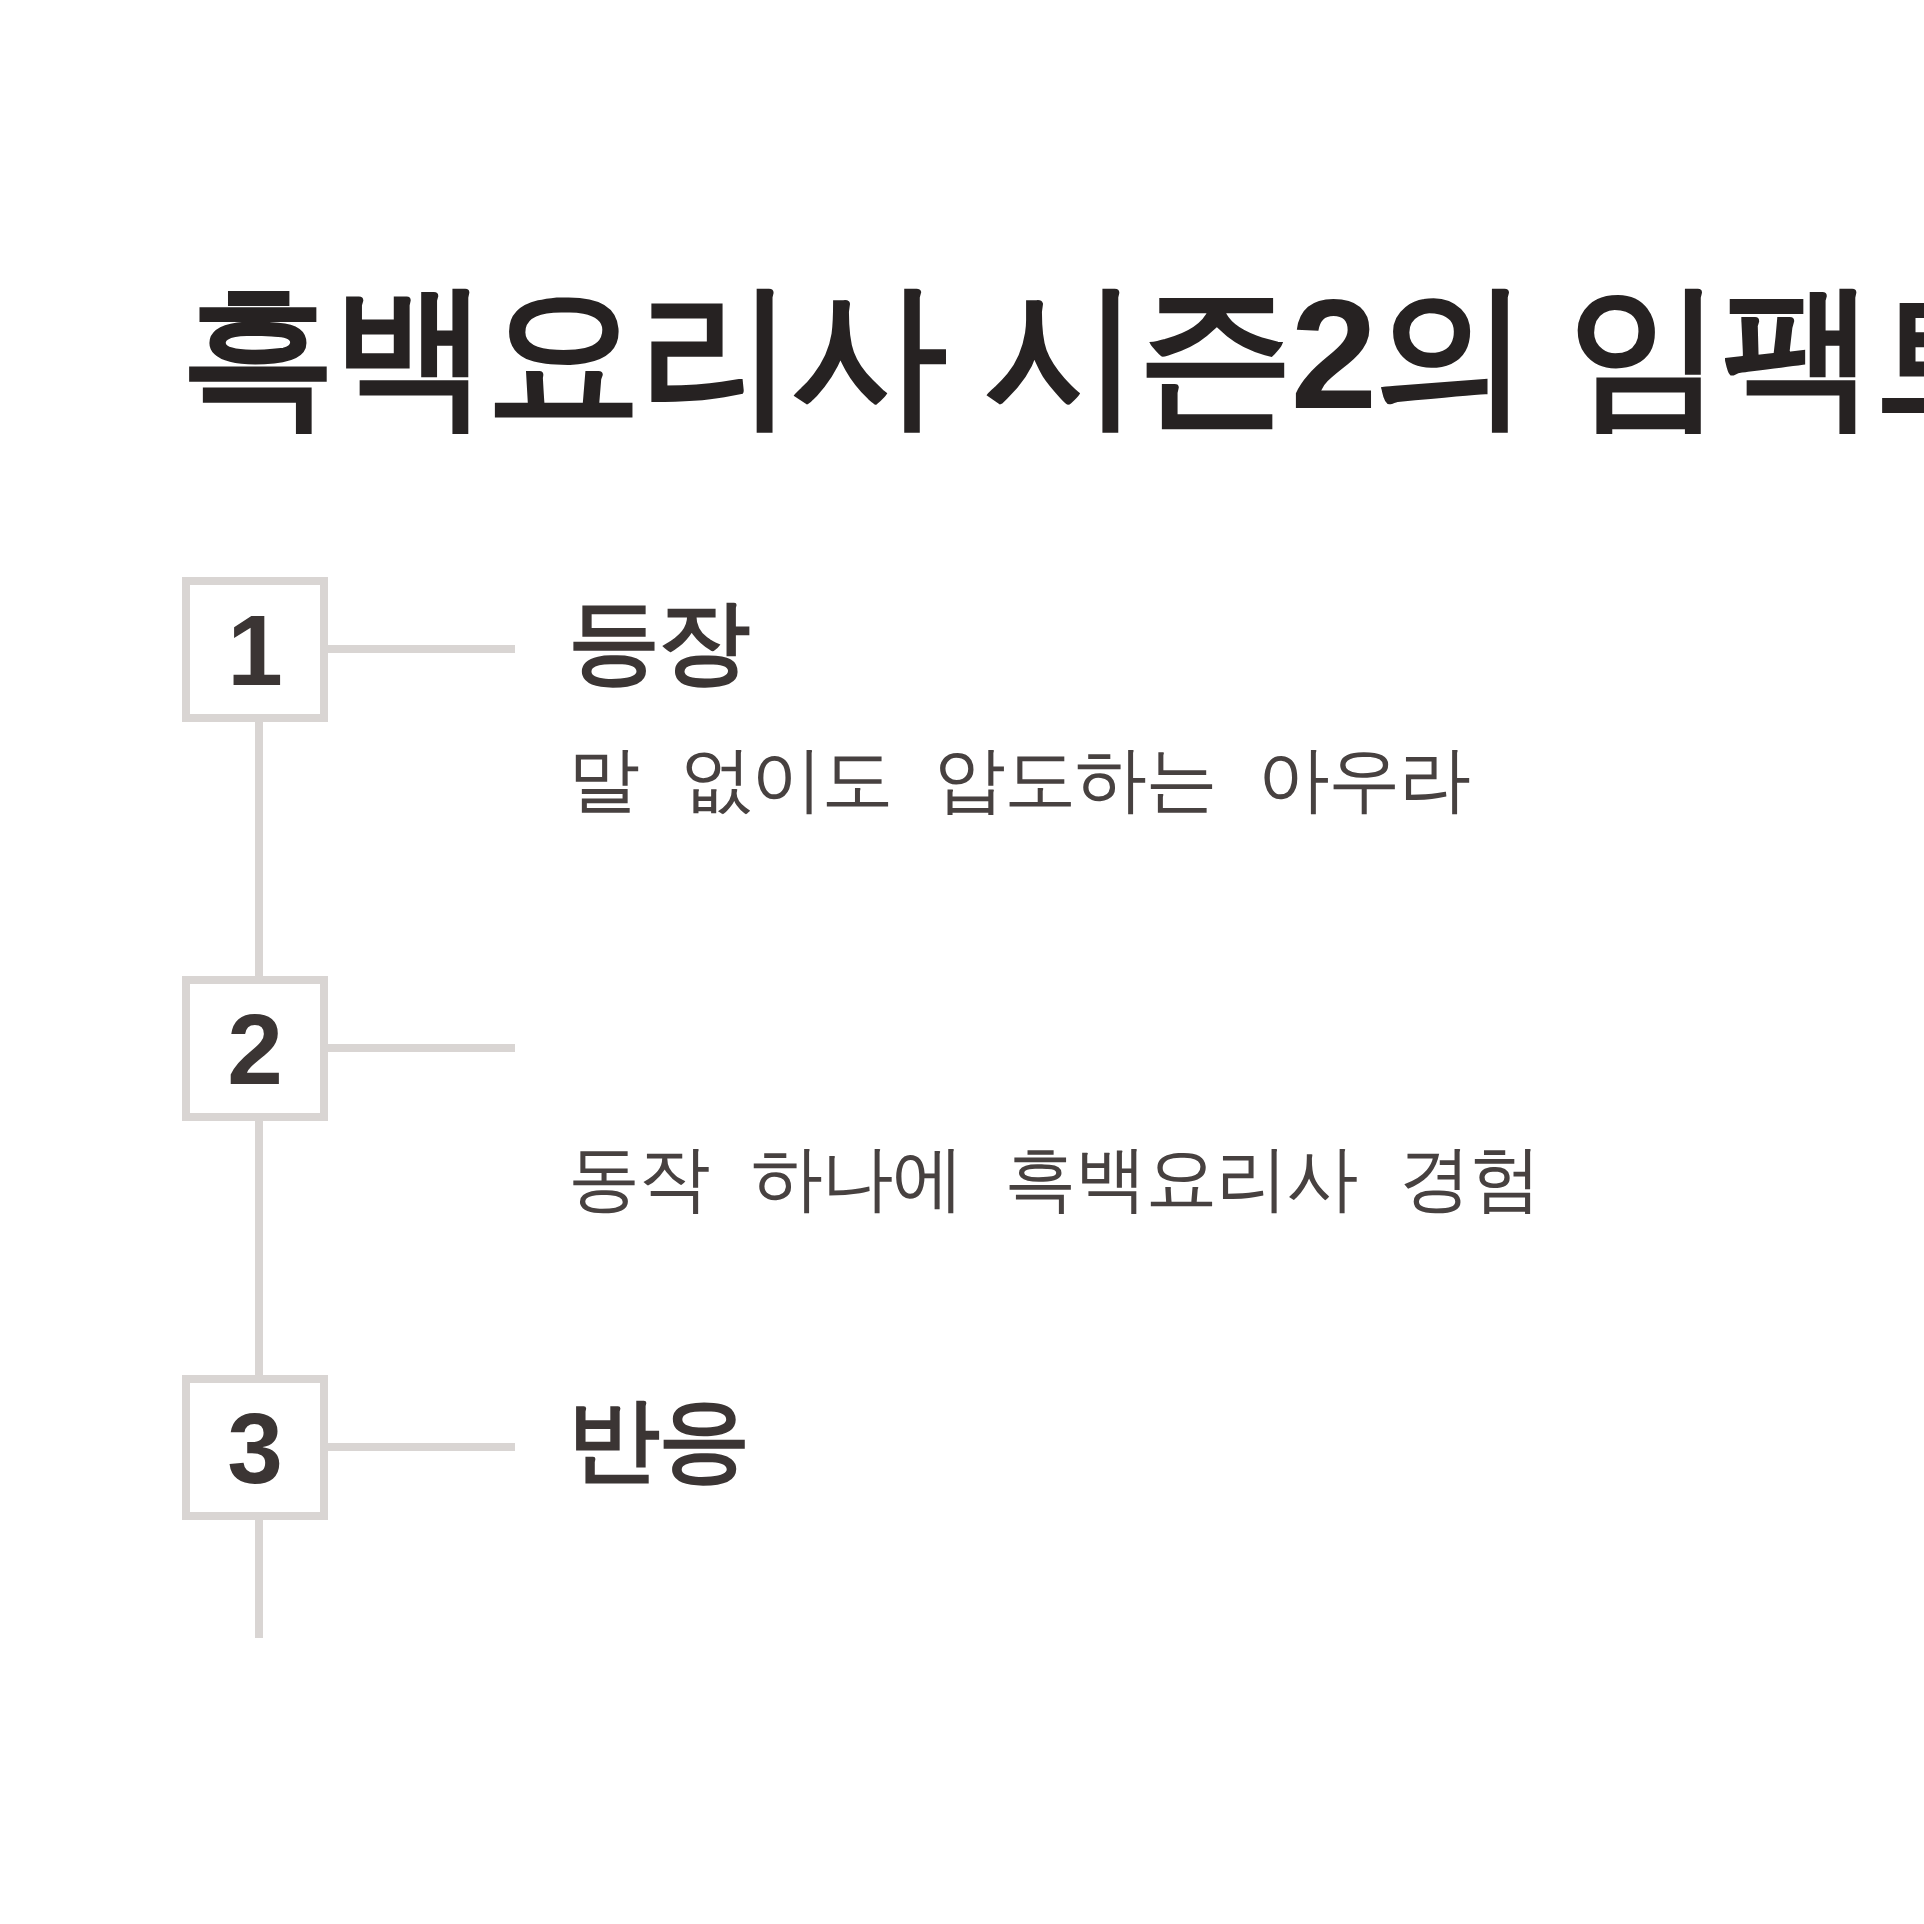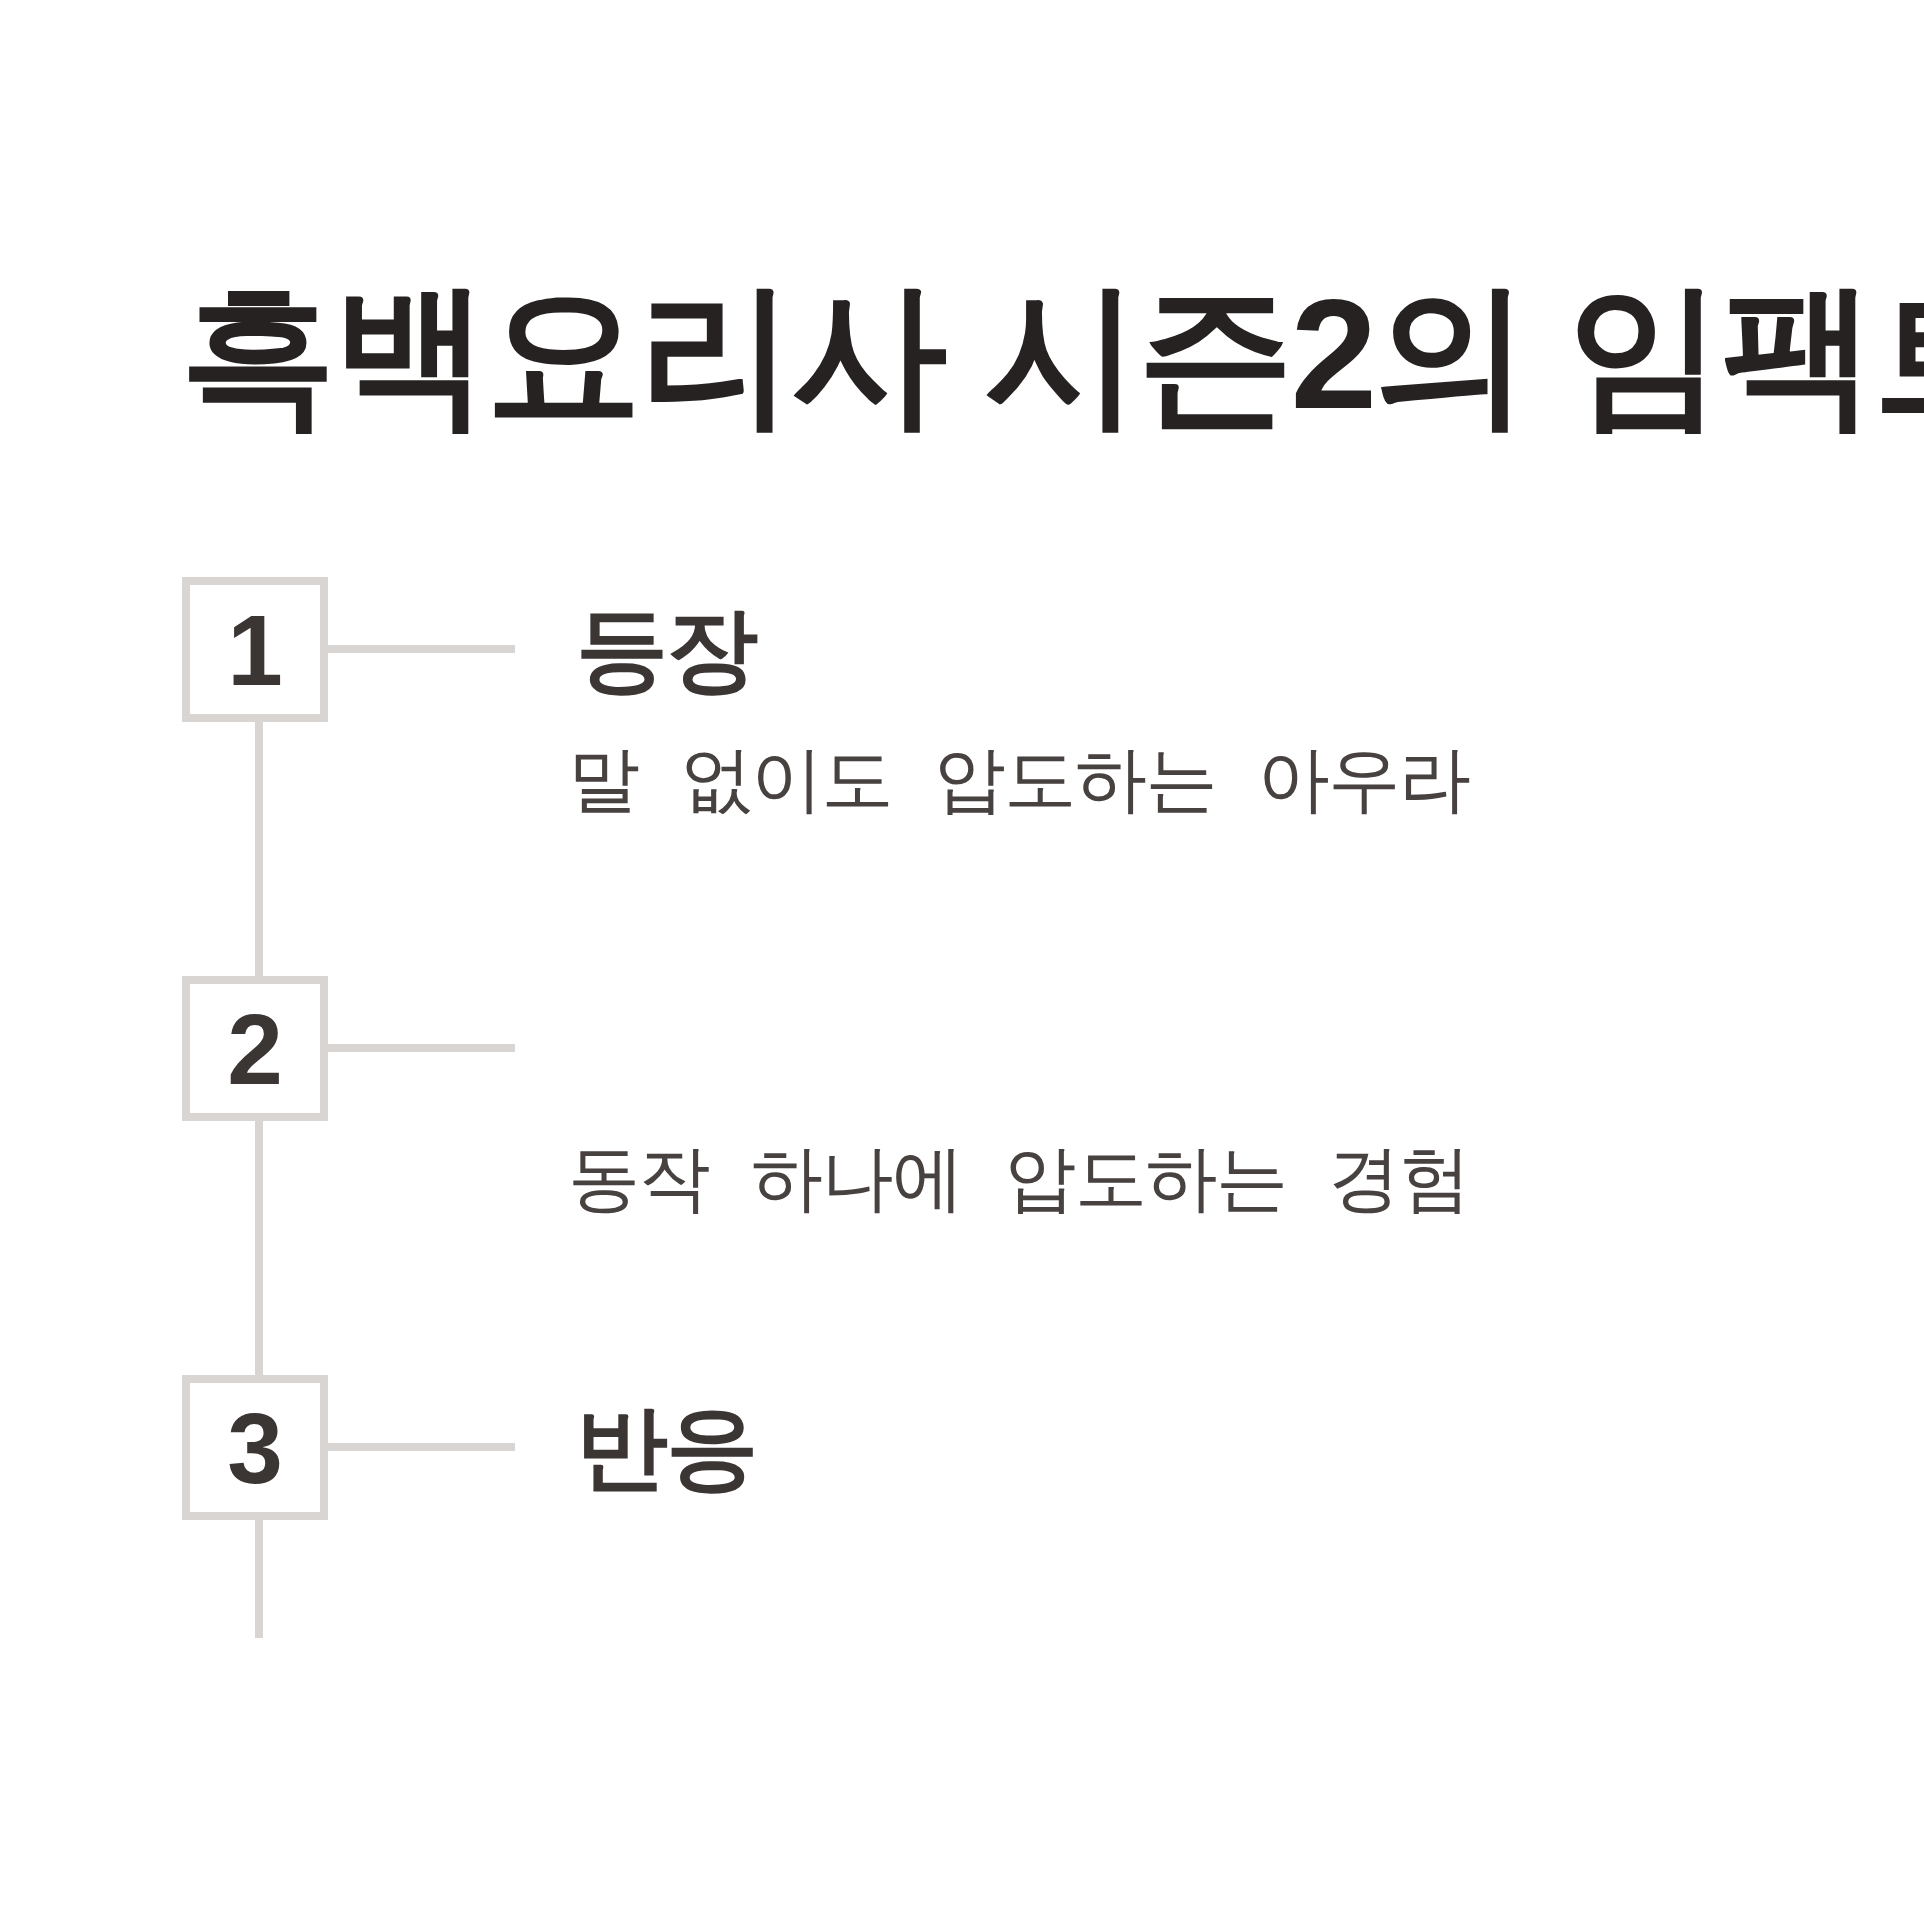--- a/index.html
+++ b/index.html
@@ -78,21 +78,21 @@
   .step-heading {
     position: absolute;
     left: 568px;
     top: 17.6px;
     font-size: 92px;
     line-height: 92px;
     font-weight: 700;
     letter-spacing: -0.02em;
     color: var(--color-heading, #3b3534);
     white-space: nowrap;
-    margin: 8px;
+    margin: 0;
   }
   .step-description {
     position: absolute;
     left: 568px;
     top: 168px;
     font-size: 72px;
     line-height: 80px;
     font-weight: 400;
     letter-spacing: -0.02em;
     color: var(--color-body, #474140);
@@ -117,21 +117,21 @@
     <div class="h-line"></div>
     <h2 class="step-heading">등장</h2>
     <p class="step-description">말 없이도 압도하는 아우라</p>
   </div>
 
   <div class="timeline-item item-1">
     <div class="num-box">
       <span class="step-number">2</span>
     </div>
     <div class="h-line"></div>
-    <p class="step-description">동작 하나에 압도하는 경험</p>
+    <p class="step-description">동작 하나에 흑백요리사 경험</p>
   </div>
 
   <div class="timeline-item item-2">
     <div class="num-box">
       <span class="step-number">3</span>
     </div>
     <div class="h-line"></div>
     <h2 class="step-heading">반응</h2>
   </div>
 

